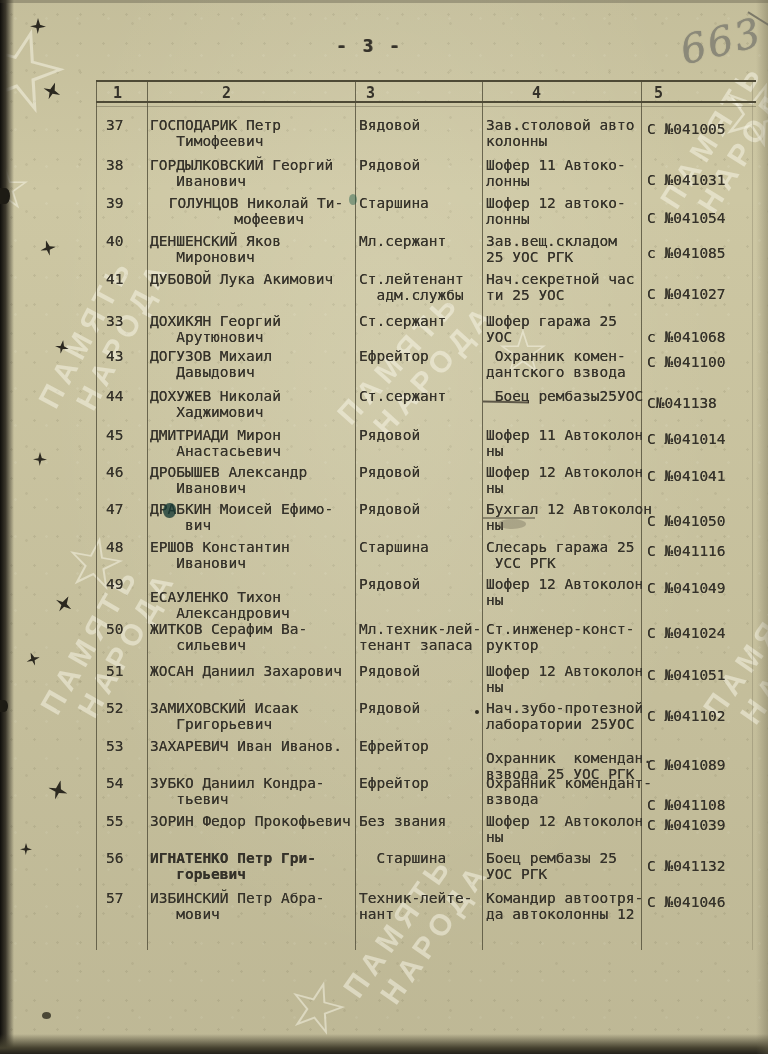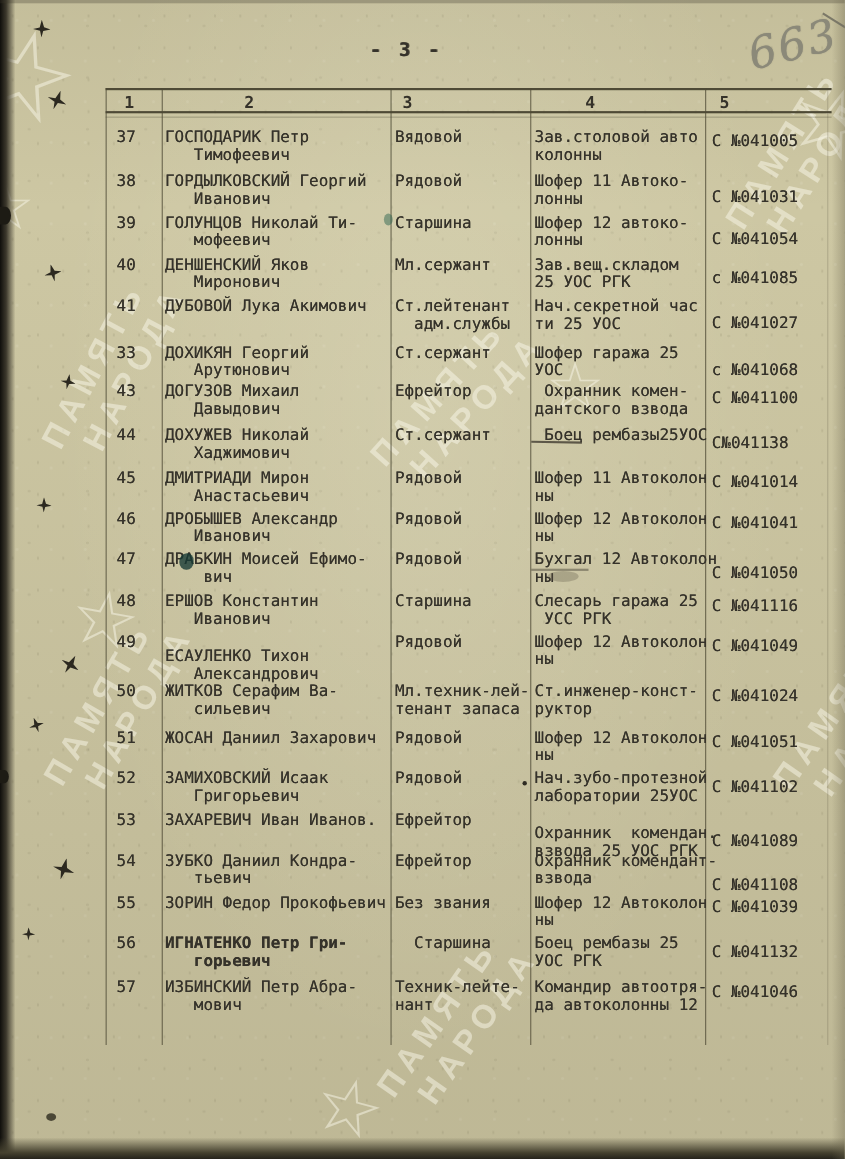--- a/index.html
+++ b/index.html
@@ -132,21 +132,21 @@
           <div class="cell c-num" style="top: 0px;">38</div>
           <div class="cell c-name" style="top: 0px;">ГОРДЫЛКОВСКИЙ Георгий
    Иванович</div>
           <div class="cell c-rank" style="top: 0px;">Рядовой</div>
           <div class="cell c-duty" style="top: 0px;">Шофер 11 Автоко-
 лонны</div>
           <div class="cell c-doc" style="top: 15px;">С №041031</div>
         </div>
         <div style="position: absolute; left: 0px; top: 116px; width: 660px;">
           <div class="cell c-num" style="top: 0px;">39</div>
-          <div class="cell c-name" style="top: 0px;">ГОЛУНЦОВ Николай Ти-
+          <div class="cell c-name" style="top: 0px; text-align: center;">ГОЛУНЦОВ Николай Ти-
    мофеевич</div>
           <div class="cell c-rank" style="top: 0px;">Старшина</div>
           <div class="cell c-duty" style="top: 0px;">Шофер 12 автоко-
 лонны</div>
           <div class="cell c-doc" style="top: 15px;">С №041054</div>
         </div>
         <div style="position: absolute; left: 0px; top: 154px; width: 660px;">
           <div class="cell c-num" style="top: 0px;">40</div>
           <div class="cell c-name" style="top: 0px;">ДЕНШЕНСКИЙ Яков
    Миронович</div>

